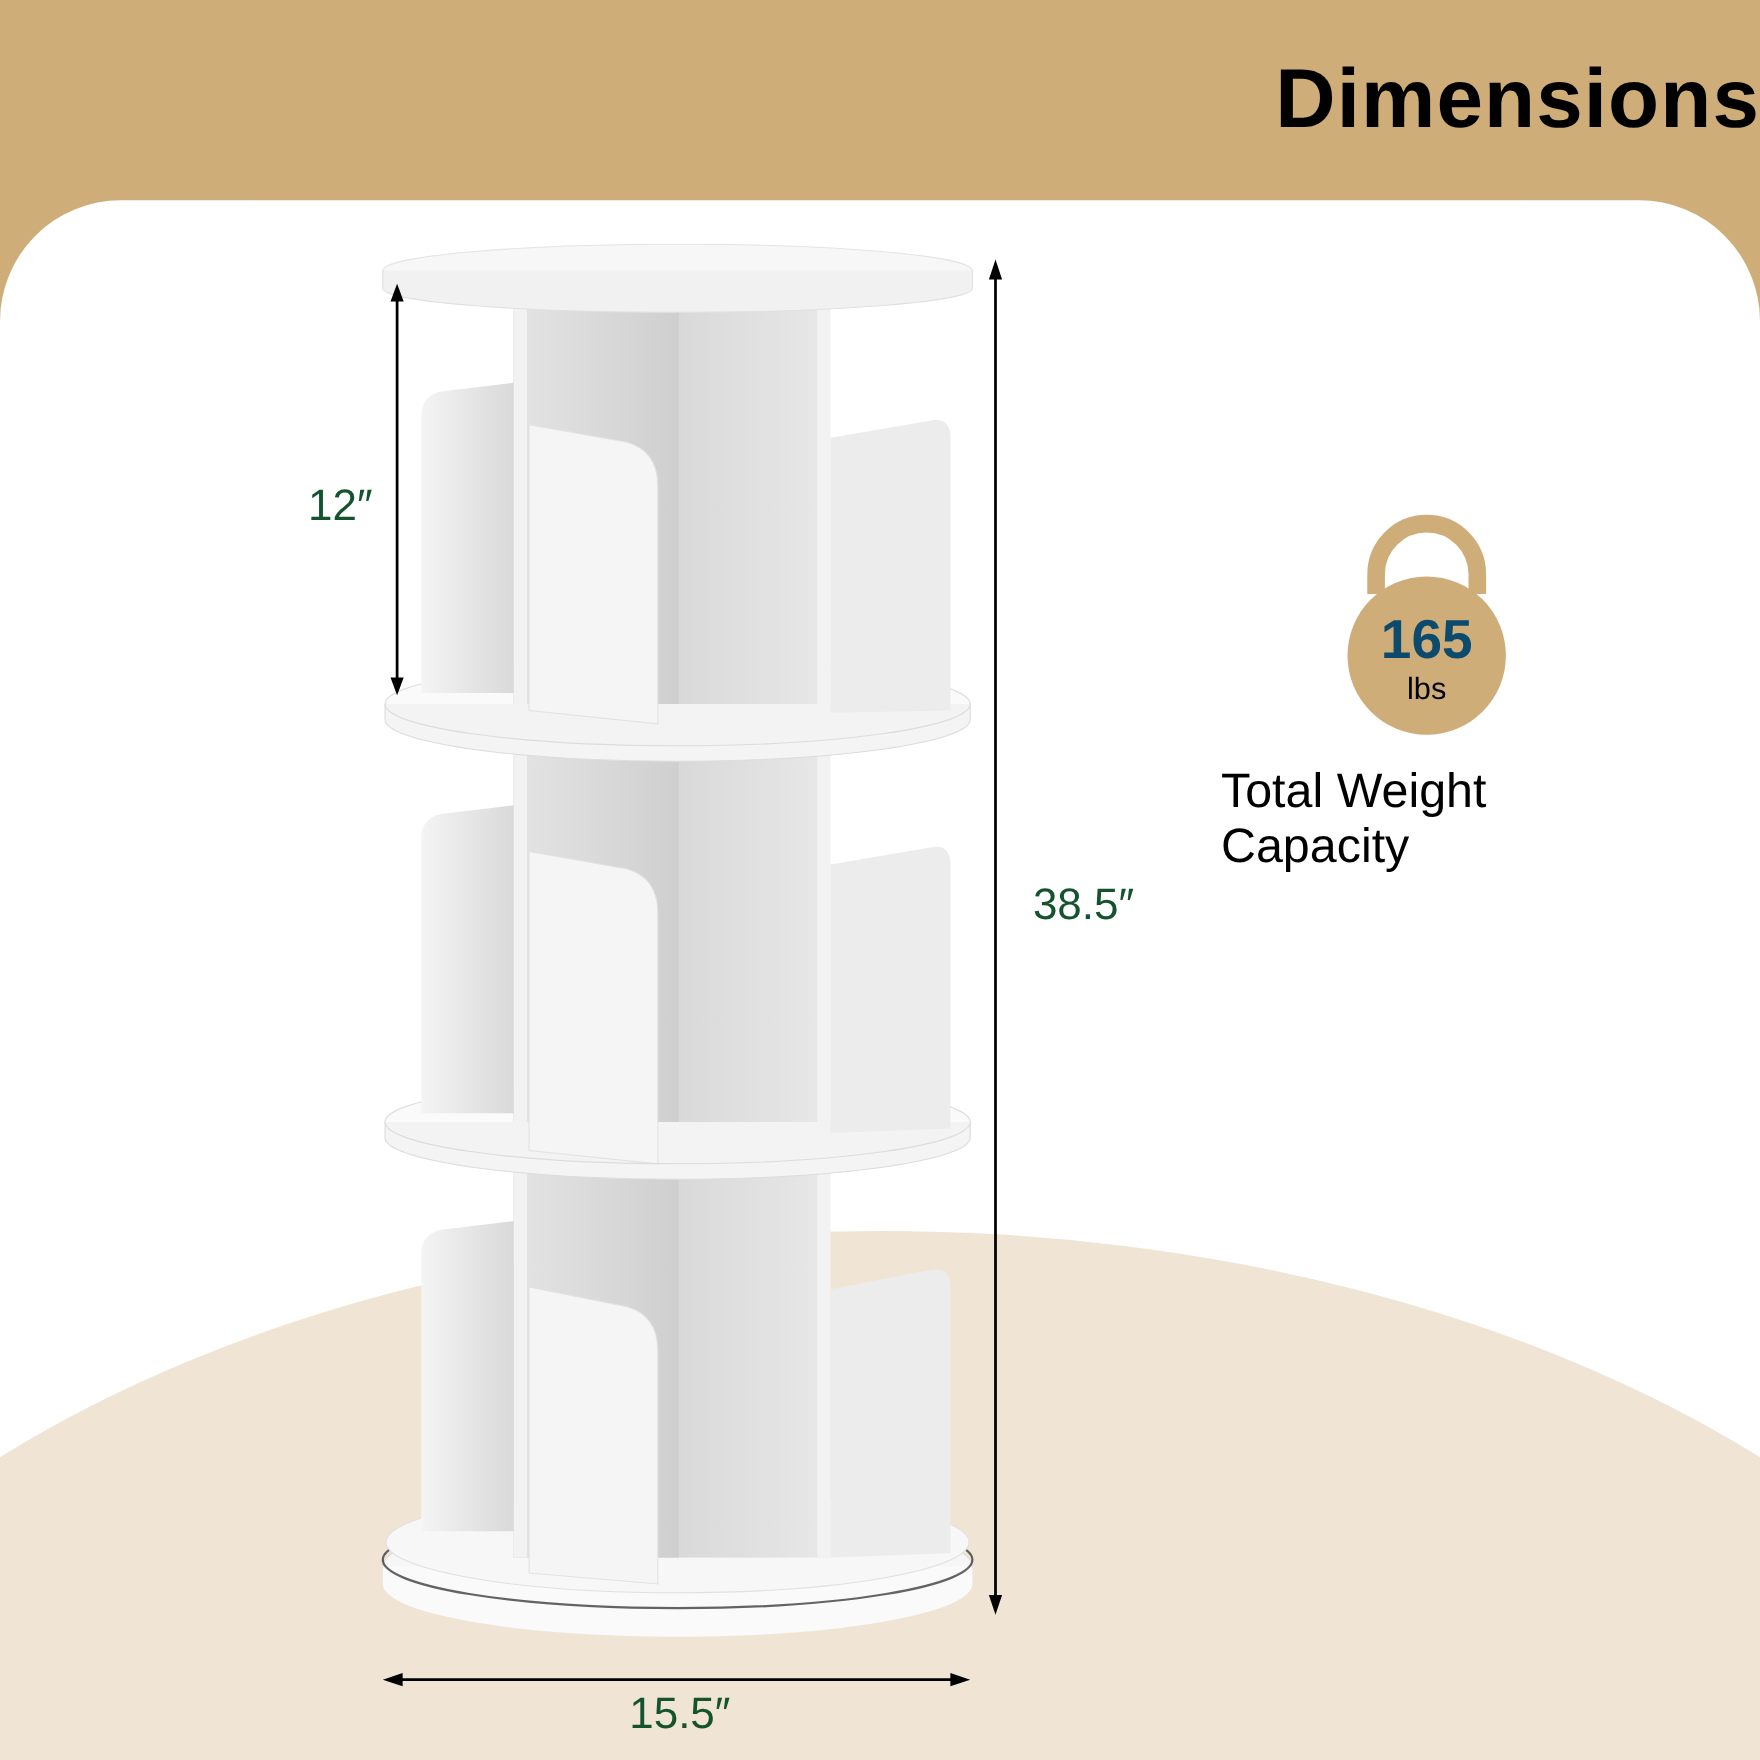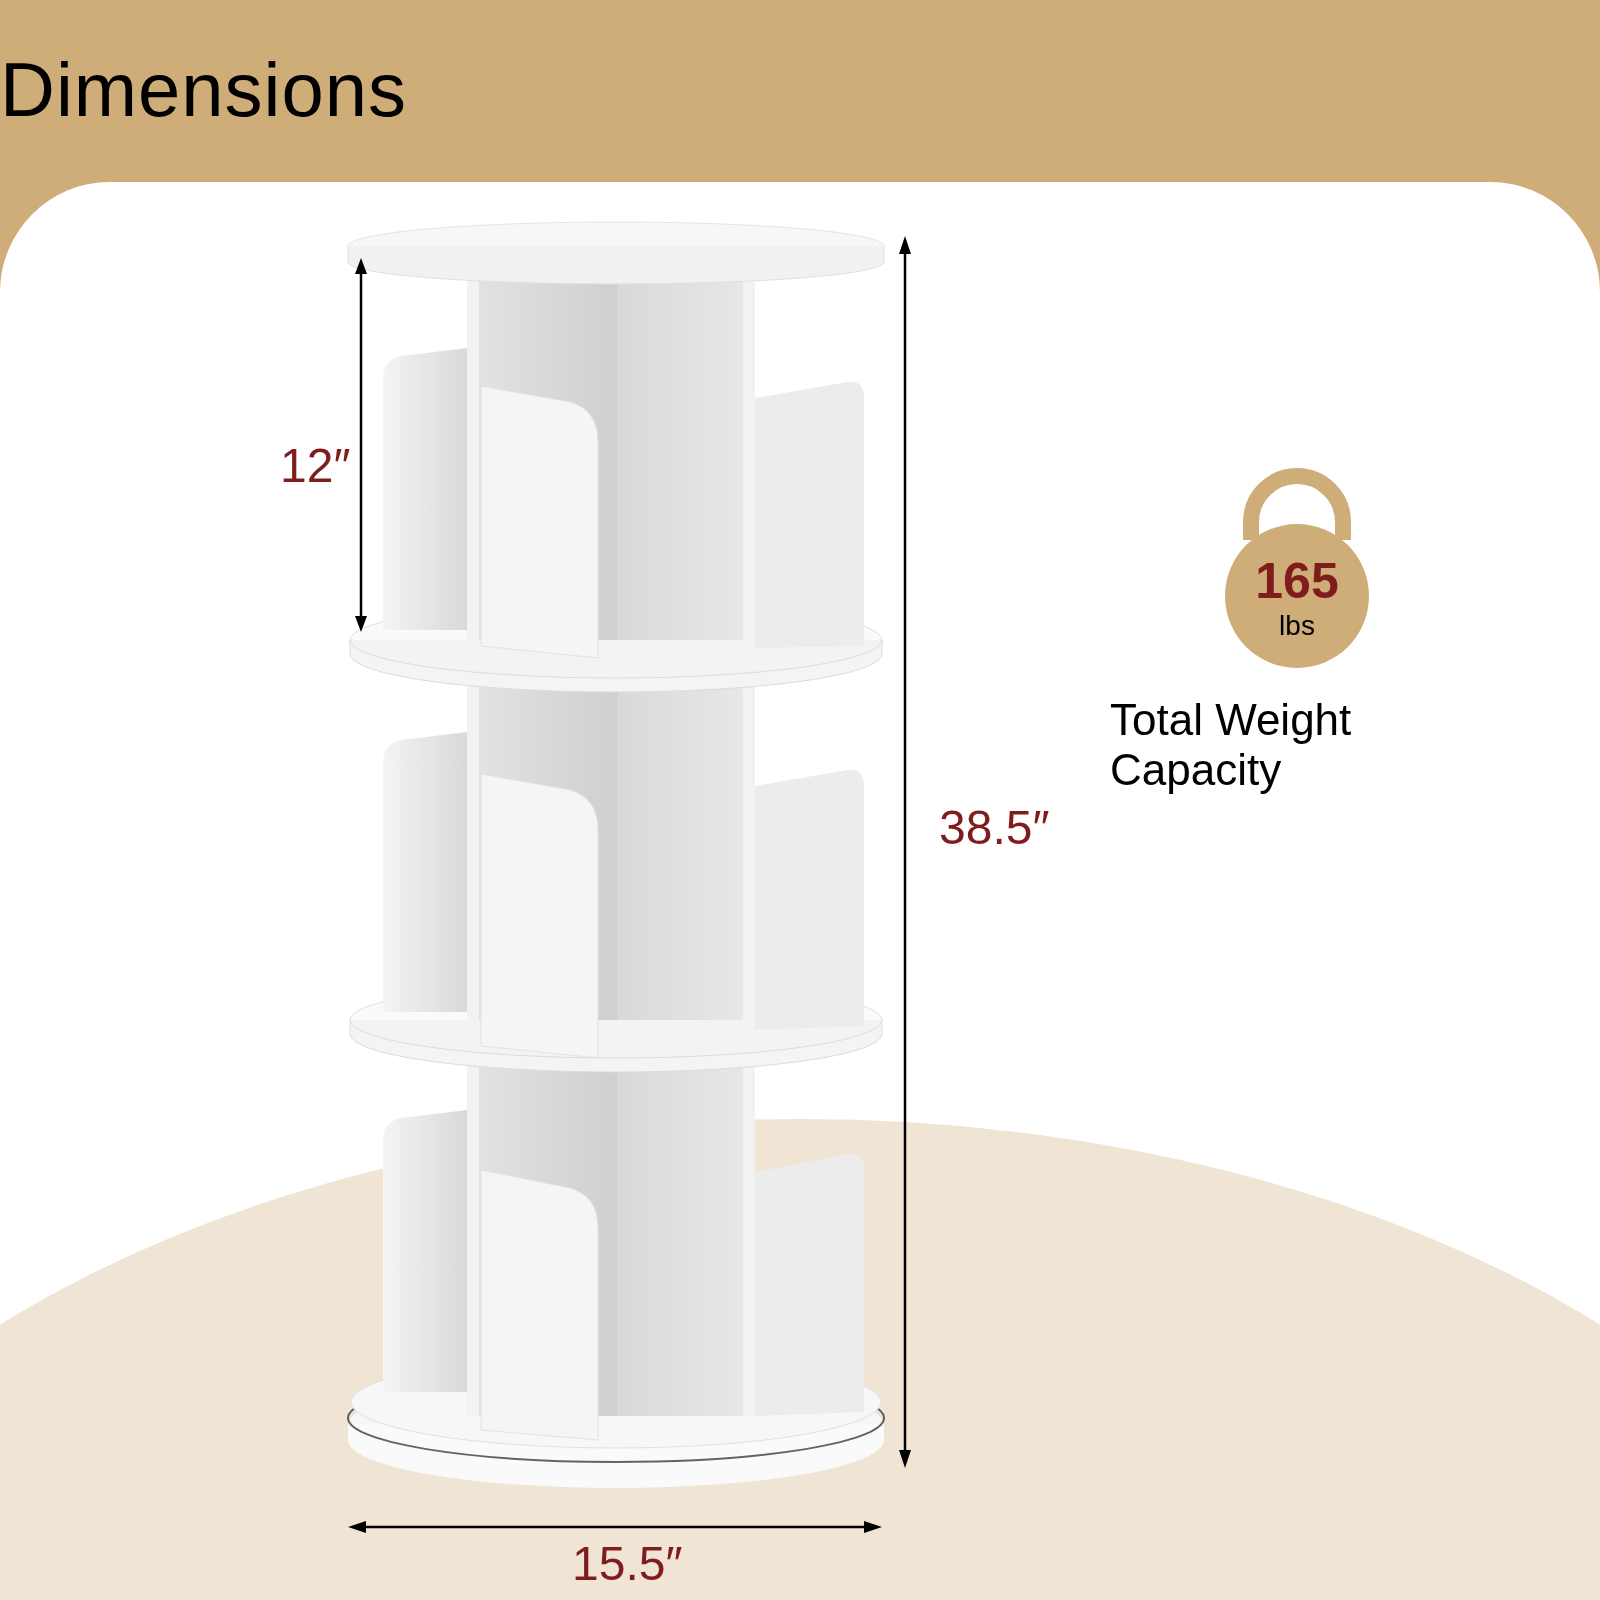--- a/index.html
+++ b/index.html
@@ -3,39 +3,39 @@
   <meta charset="utf-8">
   <style>
     html, body { margin: 0; padding: 0; }
     body {
       width: 1600px; height: 1600px; position: relative; overflow: hidden;
       background: #cfad78;
       font-family: "Liberation Sans", sans-serif;
     }
     .title {
       position: absolute; left: 0; right: 0; top: 46px;
-      text-align: left; font-size: 76px; font-weight: 400; color: #000;
+      text-align: right; font-size: 76px; font-weight: 700; color: #000;
       letter-spacing: 1px;
     }
     .panel {
       position: absolute; left: 0; top: 182px; width: 1600px; height: 1500px;
       background: #ffffff; border-radius: 110px 110px 0 0;
       overflow: hidden;
     }
     .floor {
       position: absolute; left: -330px; top: 937px; width: 2260px; height: 1400px;
       border-radius: 50%; background: #f0e4d4;
     }
     svg.product { position: absolute; left: 0; top: 0; }
     .dim-label {
-      position: absolute; font-size: 48px; color: #7f1d1d; font-weight: 400;
+      position: absolute; font-size: 40px; color: #14532d; font-weight: 400;
     }
     .weight-number {
       position: absolute; left: 1222px; top: 556px; width: 150px; text-align: center;
-      font-size: 50px; font-weight: 700; color: #7f1d1d; line-height: 1;
+      font-size: 50px; font-weight: 700; color: #0c4a6e; line-height: 1;
     }
     .weight-unit {
       position: absolute; left: 1222px; top: 612px; width: 150px; text-align: center;
       font-size: 28px; color: #000; line-height: 1;
     }
     .weight-caption {
       position: absolute; left: 1110px; top: 695px; width: 375px; text-align: left;
       font-size: 44px; line-height: 50px; color: #000;
     }
   </style>

